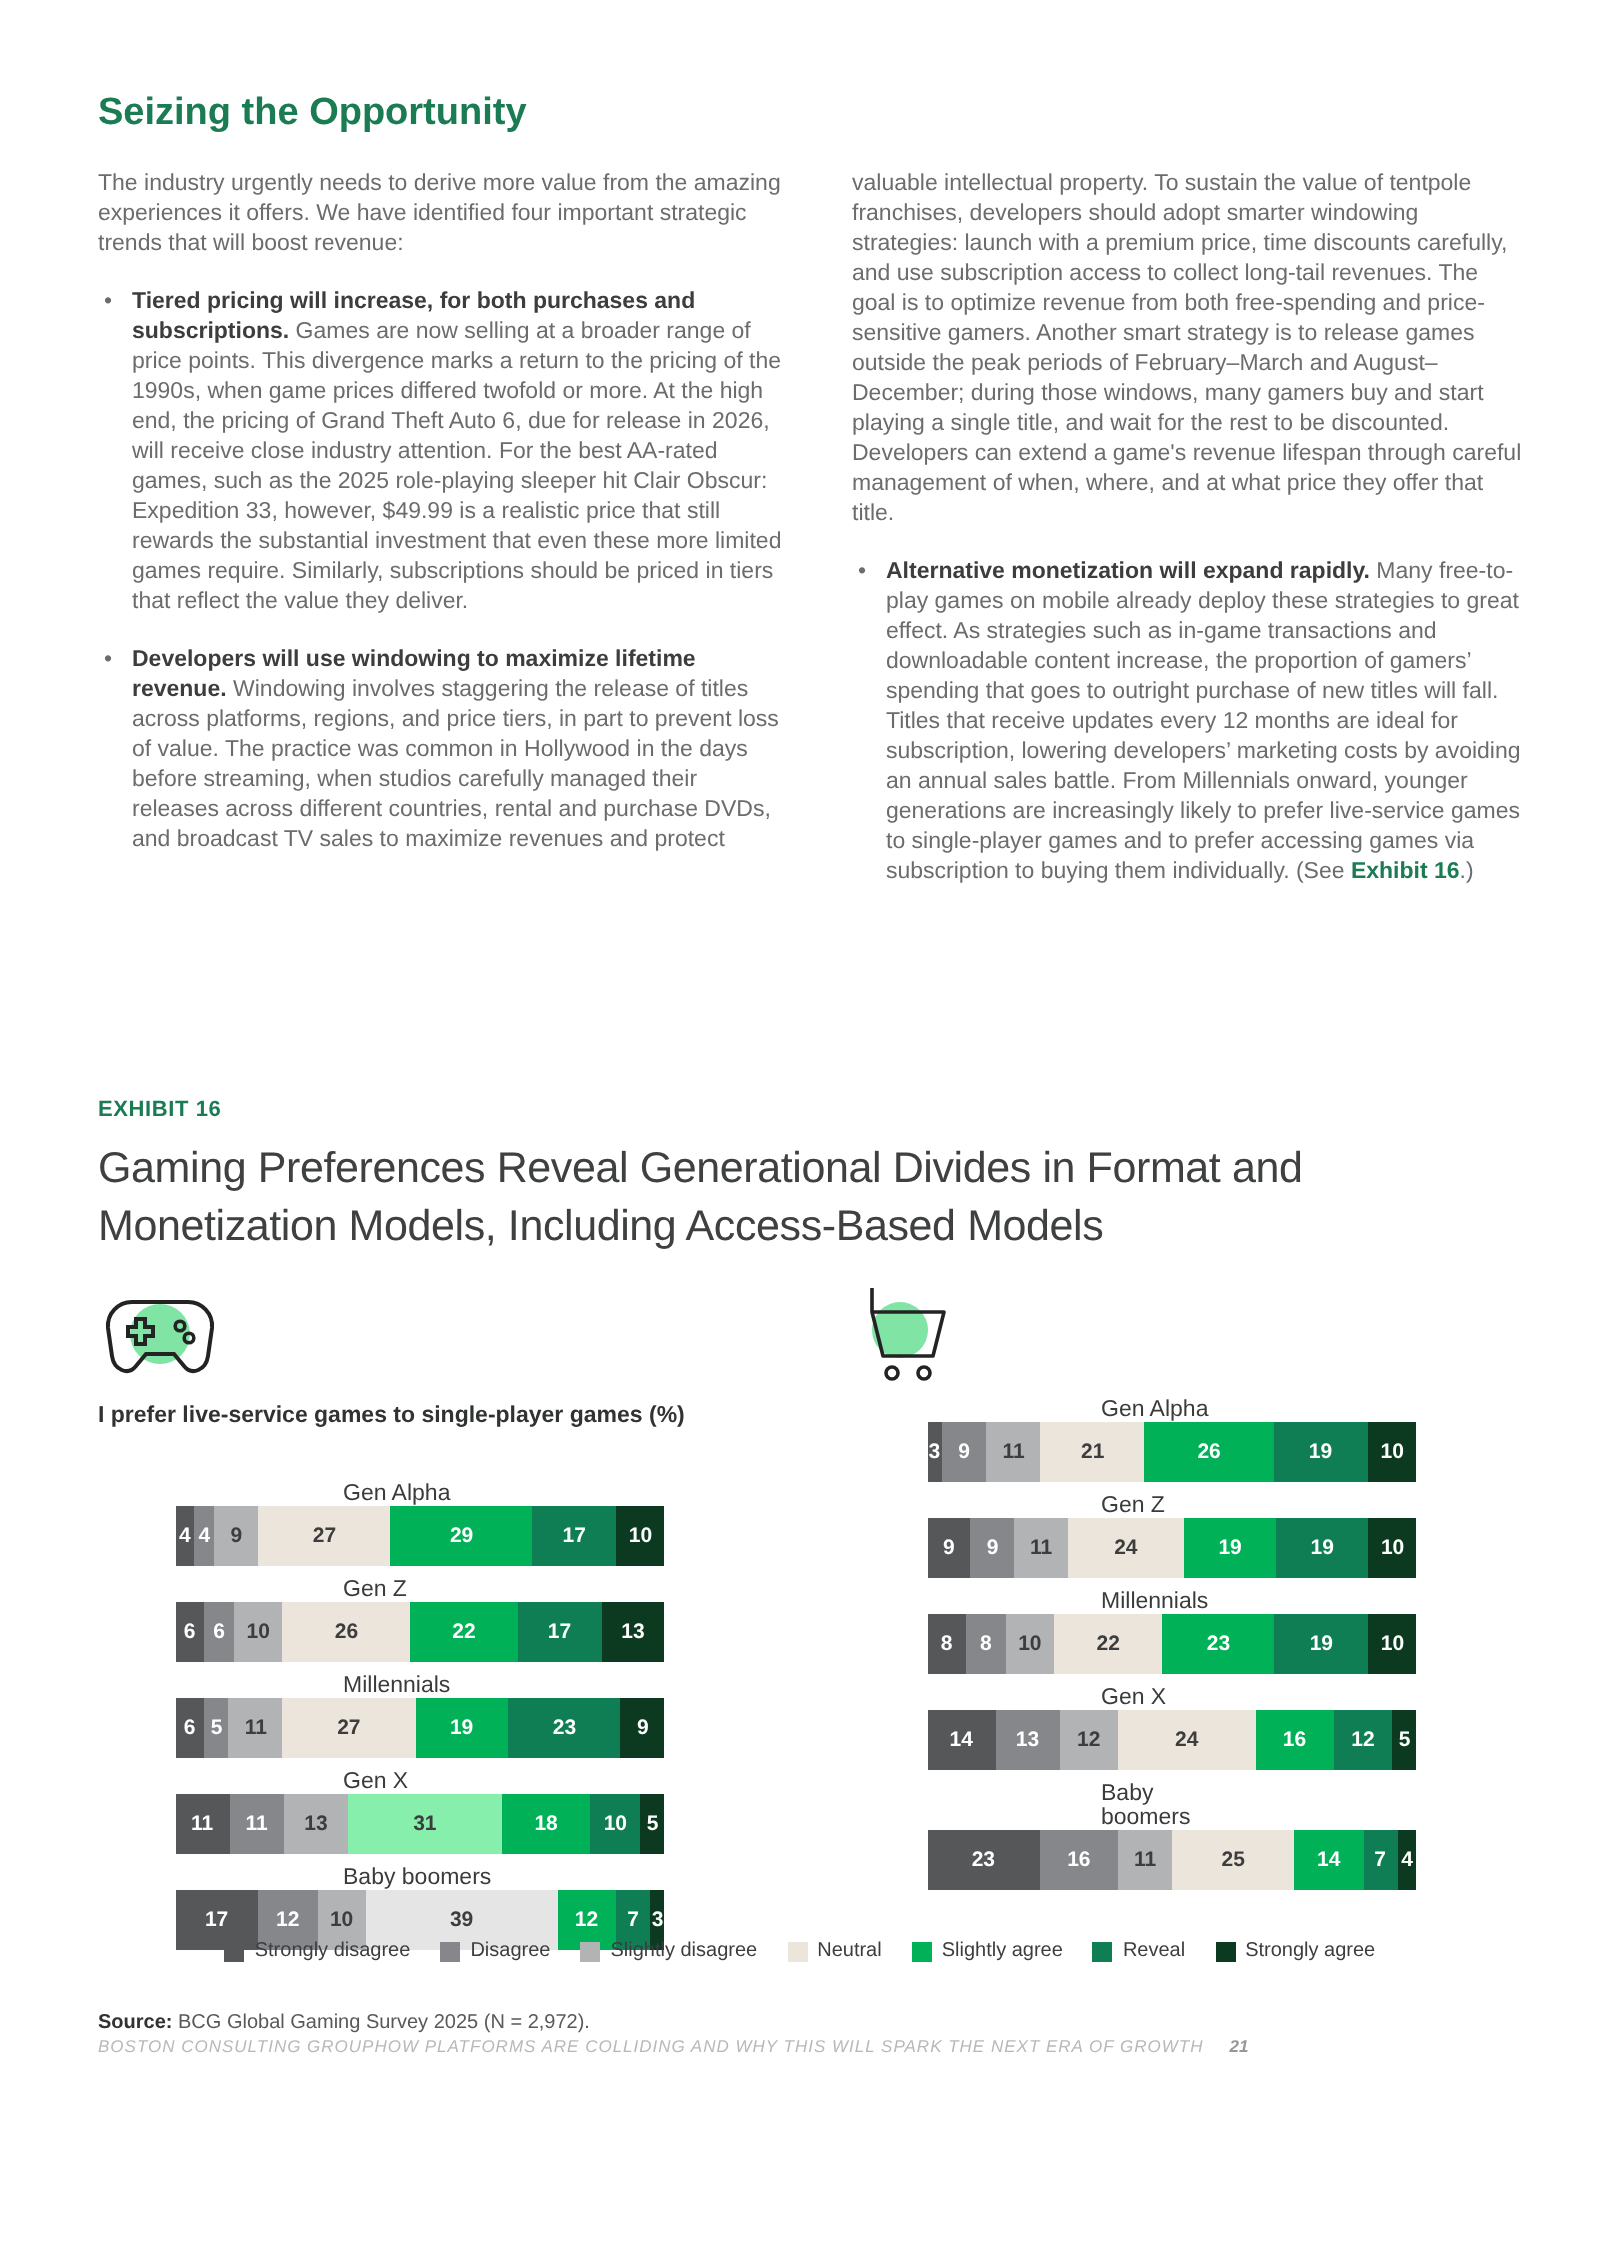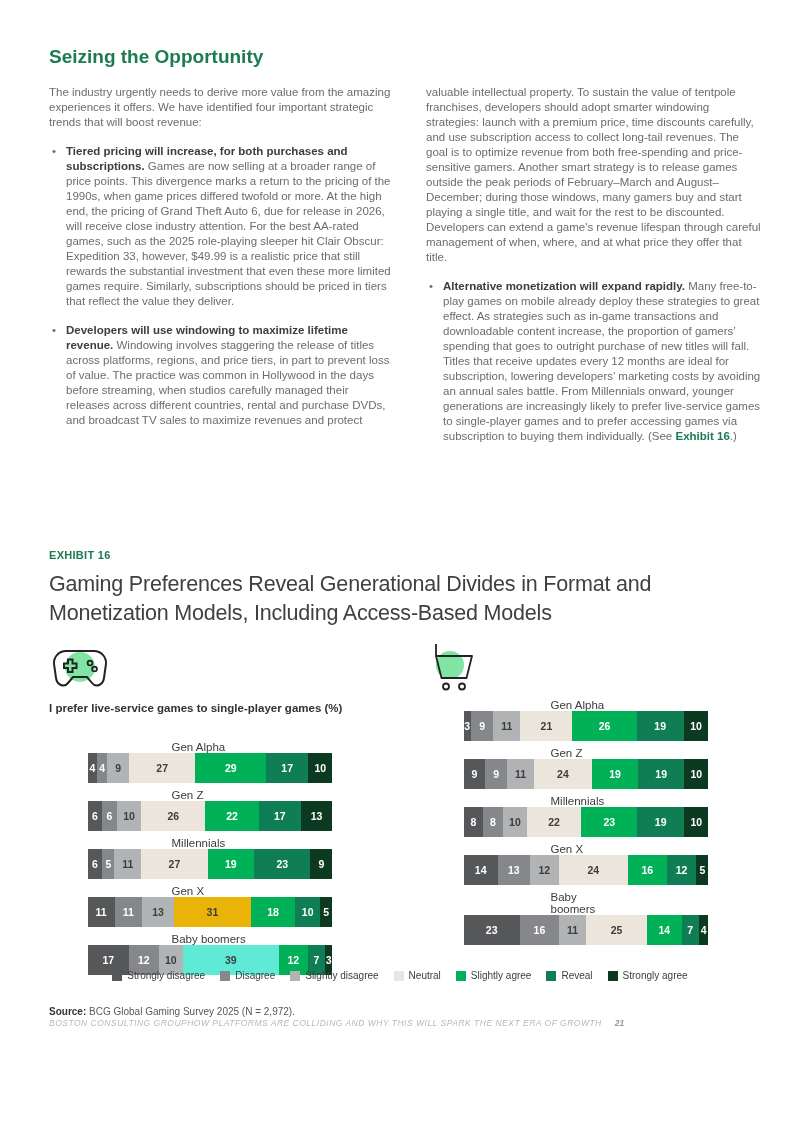--- a/index.html
+++ b/index.html
@@ -127,33 +127,33 @@
               <div class="seg" style="width: 23%; background: rgb(15, 126, 85); color: rgb(255, 255, 255);">23</div>
               <div class="seg" style="width: 9%; background: rgb(11, 58, 32); color: rgb(255, 255, 255);">9</div>
             </div>
           </div>
           <div class="crow">
             <div class="clabel">Gen X</div>
             <div class="cbar">
               <div class="seg" style="width: 11.1111%; background: rgb(86, 87, 89); color: rgb(255, 255, 255);">11</div>
               <div class="seg" style="width: 11.1111%; background: rgb(134, 135, 138); color: rgb(255, 255, 255);">11</div>
               <div class="seg" style="width: 13.1313%; background: rgb(178, 179, 181); color: rgb(61, 61, 62);">13</div>
-              <div class="seg" style="width: 31.3131%; background: #eab308; color: rgb(61, 61, 62);">31</div>
+              <div class="seg" style="width: 31.3131%; background: #86efac; color: rgb(61, 61, 62);">31</div>
               <div class="seg" style="width: 18.1818%; background: rgb(0, 177, 88); color: rgb(255, 255, 255);">18</div>
               <div class="seg" style="width: 10.101%; background: rgb(15, 126, 85); color: rgb(255, 255, 255);">10</div>
               <div class="seg" style="width: 5.05051%; background: rgb(11, 58, 32); color: rgb(255, 255, 255);">5</div>
             </div>
           </div>
           <div class="crow">
             <div class="clabel">Baby boomers</div>
             <div class="cbar">
               <div class="seg" style="width: 17%; background: rgb(86, 87, 89); color: rgb(255, 255, 255);">17</div>
               <div class="seg" style="width: 12%; background: rgb(134, 135, 138); color: rgb(255, 255, 255);">12</div>
               <div class="seg" style="width: 10%; background: rgb(178, 179, 181); color: rgb(61, 61, 62);">10</div>
-              <div class="seg" style="width: 39%; background: #5eead4; color: rgb(61, 61, 62);">39</div>
+              <div class="seg" style="width: 39%; background: #e5e5e5; color: rgb(61, 61, 62);">39</div>
               <div class="seg" style="width: 12%; background: rgb(0, 177, 88); color: rgb(255, 255, 255);">12</div>
               <div class="seg" style="width: 7%; background: rgb(15, 126, 85); color: rgb(255, 255, 255);">7</div>
               <div class="seg" style="width: 3%; background: rgb(11, 58, 32); color: rgb(255, 255, 255);">3</div>
             </div>
           </div>
         </div>
     </div>
 
     <div class="chart-col">
       <div class="chart-icon">

